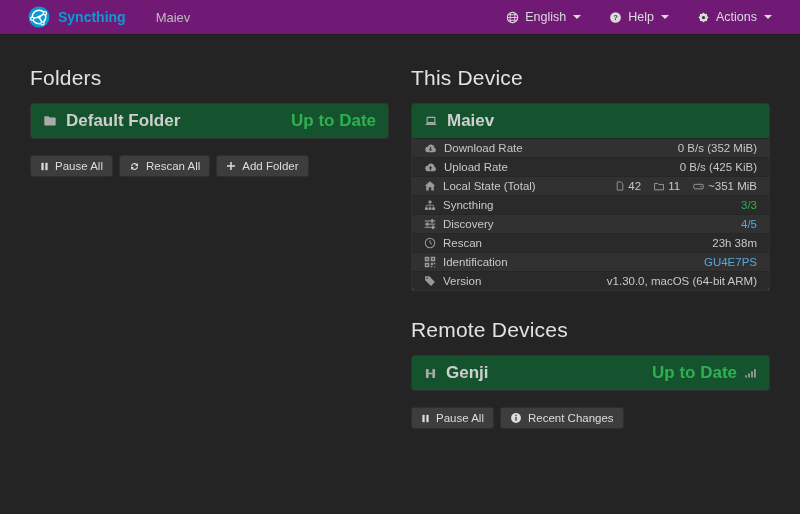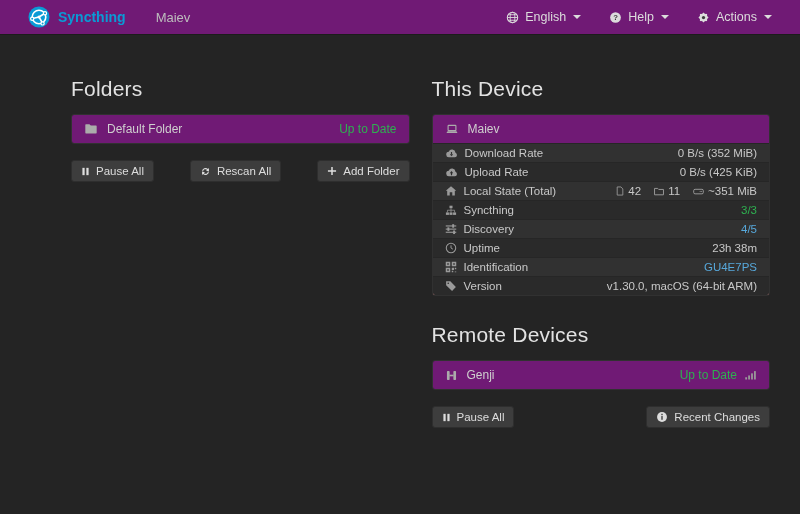--- a/index.html
+++ b/index.html
@@ -15,46 +15,46 @@
     height:35px; background:#701a75; border-bottom:1px solid #1c1c1c;
     display:flex; align-items:center; padding:0 28px;
   }
   .brand { display:flex; align-items:center; gap:8px; }
   .brand-name { color:#0a9bd5; font-weight:bold; font-size:14px; }
   .nav-device { color:#bdbdbd; font-size:13px; margin-left:30px; }
   .nav-right { margin-left:auto; display:flex; align-items:center; gap:28px; }
   .nav-menu { display:flex; align-items:center; gap:6px; color:#dcdcdc; font-size:12.5px; cursor:pointer; }
   .caret { width:0; height:0; border-left:4px solid transparent; border-right:4px solid transparent; border-top:4px solid #dcdcdc; margin-left:1px; }
   
-  .content { padding:15px 30px; display:flex; gap:22px;margin-left:41px; }
+  .content { padding:4px 30px; display:flex; gap:22px; }
   .col { width:50%; }
   h2.section-heading { font-size:21px; font-weight:400; color:#e2e2e2; margin:27px 0 13px; letter-spacing:.2px; }
   
   .panel { border-radius:3px; overflow:hidden; border:1px solid #313131; }
   .panel-heading {
-    background:#701a75; padding:7px 12px; font-size:12px; color:#cfcfcf;
-    display:flex; align-items:center; gap:9px; cursor:pointer;
+    background:#14532d; padding:7px 12px; font-size:17px; color:#cfcfcf;
+    display:flex; align-items:center; gap:9px; cursor:pointer;font-weight:bold;
   }
   .panel-heading .status { margin-left:auto; display:flex; align-items:center; gap:7px;justify-content:center; }
   .status-green { color:#2eb150; }
   .blue { color:#57a8db; }
   .green { color:#2eb150; }
   
   .dtable { background:#fca5a5; font-size:11.5px; }
   .drow {
     display:flex; align-items:center; padding:3px 12px; min-height:18px;
     color:#c8c8c8; border-top:1px solid #262626;
   }
   .drow:nth-child(odd) { background:#313131; }
   .drow:nth-child(even) { background:#2a2a2a; }
   .drow .lbl { display:flex; align-items:center; gap:7px; }
   .drow .val { margin-left:auto; display:flex; align-items:center; gap:4px; }
   .substat { display:flex; align-items:center; gap:3px; margin-left:8px; }
   
-  .btn-row { margin-top:16px; display:flex; justify-content:space-between; gap:6px; }
+  .btn-row { margin-top:16px; display:flex; justify-content:flex-start; gap:6px; }
   .btn {
     background:#3d3d3d; border:1px solid #2e2e2e; color:#dddddd;
     font-size:11.5px; font-family:inherit; padding:4px 9px; border-radius:3px;
     display:inline-flex; align-items:center; gap:6px; cursor:pointer;
   }
   
   .ic { display:inline-block; vertical-align:middle; flex:none; }
   .ic-gray { color:#a8a8a8; }
   .ic-dim { color:#9a9a9a; }
   svg { display:block; }
@@ -281,21 +281,21 @@
         </div>
 
         <div class="drow">
           <span class="lbl">
             <span class="ic ic-dim">
               <svg width="12" height="12" viewBox="0 0 16 16" fill="none" stroke="#9a9a9a">
                 <circle cx="8" cy="8" r="6.3" stroke-width="1.4"></circle>
                 <path d="M8 4.4V8l2.6 1.6" stroke-width="1.3"></path>
               </svg>
             </span>
-            <span>Uptime</span>
+            <span>Rescan</span>
           </span>
           <span class="val">23h 38m</span>
         </div>
 
         <div class="drow">
           <span class="lbl">
             <span class="ic ic-dim">
               <svg width="12" height="12" viewBox="0 0 16 16" fill="#9a9a9a">
                 <path fill-rule="evenodd" d="M1 1h6v6H1zm2 2v2h2V3zM9 1h6v6H9zm2 2v2h2V3zM1 9h6v6H1zm2 2v2h2v-2zM9 9h3v3H9zm4 0h2v2h-2zm-4 4h2v2H9zm4 1h2v1h-2z"></path>
               </svg>

